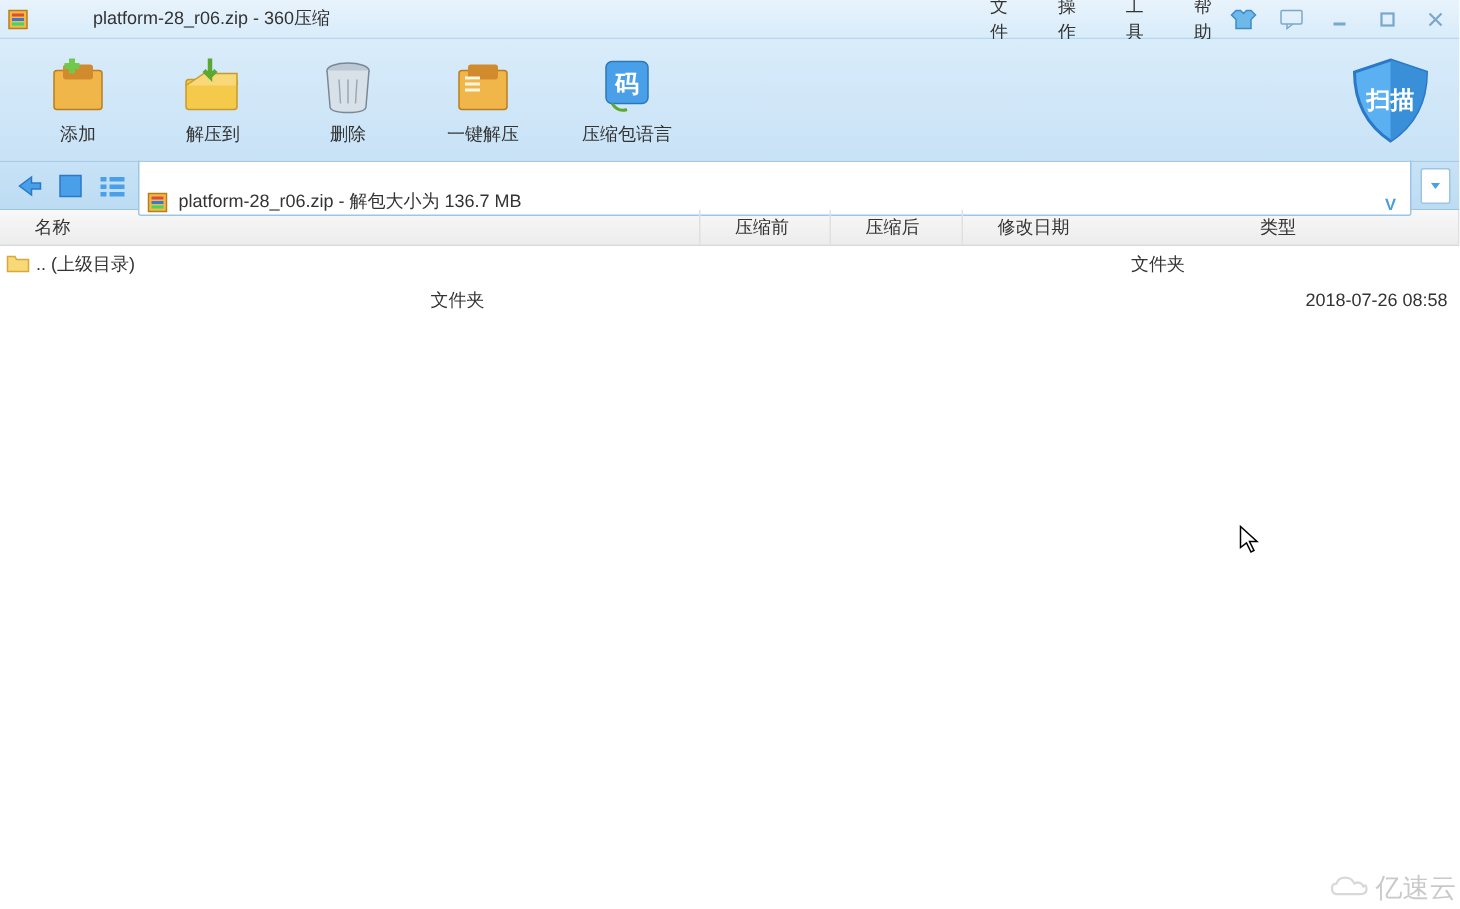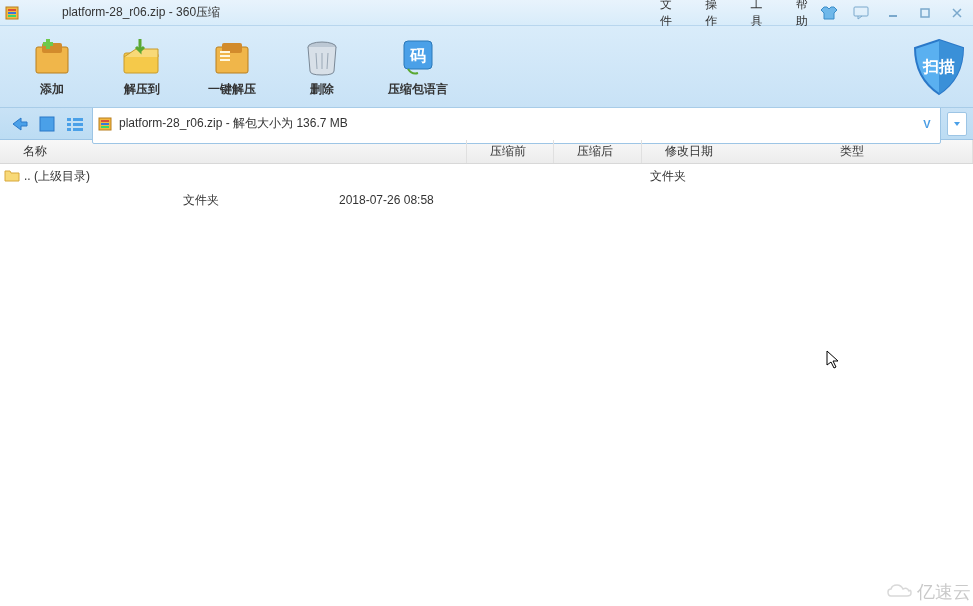--- a/index.html
+++ b/index.html
@@ -11,40 +11,40 @@
     .titlebar-menus { display: flex; gap: 24px; margin-left: 440px; font-size: 12px; color: #333; }
     .titlebar-menu { cursor: pointer; }
     .titlebar-right { display: flex; margin-left: auto; gap: 8px; align-items: center; }
     .win-btn { width: 24px; height: 18px; display: flex; align-items: center; justify-content: center; cursor: pointer; }
     .tshirt-icon { color: #4a9de4; }
 
     .toolbar { height: 82px; background: linear-gradient(to bottom, #d9ecfa, #c8e2f6); display: flex; align-items: center; padding: 0 20px; border-bottom: 1px solid #a8cce8; position: relative; }
     .tool-btn { display: flex; flex-direction: column; align-items: center; margin-right: 42px; cursor: pointer; }
     .tool-btn:first-child { margin-left: 8px; }
     .tool-icon { width: 48px; height: 44px; display: flex; align-items: center; justify-content: center; }
-    .tool-label { font-size: 12px; color: #333; margin-top: 2px; font-weight: bold; }
-    .scan-btn { position: absolute; right: 0; top: 10px; width: 68px; height: 62px; cursor: pointer; }
+    .tool-label { font-size: 12px; color: #333; margin-top: 2px; }
+    .scan-btn { position: absolute; right: 12px; top: 10px; width: 68px; height: 62px; cursor: pointer; }
 
     .addressbar { height: 32px; background: linear-gradient(to bottom, #c8e2f6, #bcdcf3); display: flex; align-items: center; padding: 0 6px 0 8px; border-bottom: 1px solid #9dc5e5; gap: 6px; }
     .nav-btn { width: 22px; height: 22px; display: flex; align-items: center; justify-content: center; cursor: pointer; }
-    .addr-input-wrap { flex: 1; height: 40px; background: #fff; border: 1px solid #9dc5e5; border-radius: 2px; display: flex; align-items: center; padding: 0 4px; }
+    .addr-input-wrap { flex: 1; height: 40px; background: #fff; border: 1px solid #9dc5e5; border-radius: 2px; display: flex; align-items: flex-end; padding: 0 4px; }
     .addr-icon { width: 16px; height: 16px; margin-right: 6px; }
     .addr-text { font-size: 12px; color: #333; flex: 1; }
     .addr-dd { width: 18px; display: flex; align-items: center; justify-content: center; cursor: pointer; color: #4a9de4; font-weight: bold; font-size: 11px; }
     .more-btn { width: 20px; height: 24px; background: #fff; border: 1px solid #9dc5e5; border-radius: 2px; display: flex; align-items: center; justify-content: center; cursor: pointer; }
 
     .columns { height: 24px; background: linear-gradient(to bottom, #f8f8f8, #ececec); display: flex; align-items: center; border-bottom: 1px solid #d8d8d8; font-size: 12px; color: #333; }
     .col { padding: 0 23px; height: 100%; display: flex; align-items: center; border-right: 1px solid #e0e0e0; }
     .col-name { width: 467px; }
     .col-before { width: 87px; }
     .col-after { width: 88px; }
     .col-type { width: 156px; }
     .col-date { flex: 1; border-right: none; }
 
-    .filelist { background: #fff; }
+    .filelist { background: #fff; text-align: right; }
     .file-row { height: 24px; display: flex; align-items: center; font-size: 12px; color: #333; cursor: pointer; }
     .cell { padding: 0 8px; }
     .cell-name { width: 467px; display: flex; align-items: center; gap: 4px; padding-left: 4px; }
     .cell-before { width: 87px; }
     .cell-after { width: 88px; }
     .cell-type { width: 156px; }
     .cell-date { flex: 1; }
     .folder-icon { width: 16px; height: 16px; }
 
     .watermark { position: absolute; right: 2px; bottom: 2px; opacity: 0.45; display: flex; align-items: center; gap: 4px; color: #888; font-size: 18px; }
@@ -118,40 +118,40 @@
           <rect x="6" y="18" width="34" height="20" fill="#f5c94a" stroke="#c89a2a" rx="2"></rect>
           <path d="M6 22 L18 14 L40 14 L40 22" fill="#f8d978" stroke="#c89a2a"></path>
           <path d="M22 4 L22 16 L18 12 M22 16 L26 12" stroke="#5aa832" stroke-width="3" fill="none"></path>
         </svg>
     </span>
     <span class="tool-label">解压到</span>
   </div>
   <div class="tool-btn">
     <span class="tool-icon">
       <svg width="48" height="44" viewBox="0 0 48 44">
+          <ellipse cx="24" cy="12" rx="14" ry="5" fill="#bcc8d4" stroke="#7a8896"></ellipse>
+          <path d="M10 12 L12 36 Q12 40 24 40 Q36 40 36 36 L38 12" fill="#d8e0e8" stroke="#7a8896"></path>
+          <line x1="18" y1="18" x2="19" y2="34" stroke="#9aa8b6"></line>
+          <line x1="24" y1="18" x2="24" y2="34" stroke="#9aa8b6"></line>
+          <line x1="30" y1="18" x2="29" y2="34" stroke="#9aa8b6"></line>
+        </svg>
+    </span>
+    <span class="tool-label">删除</span>
+  </div>
+  <div class="tool-btn">
+    <span class="tool-icon">
+      <svg width="48" height="44" viewBox="0 0 48 44">
           <rect x="8" y="12" width="32" height="26" fill="#f0b64a" stroke="#b87e1e" rx="2"></rect>
           <rect x="14" y="8" width="20" height="10" fill="#d28b2c" rx="2"></rect>
           <rect x="12" y="16" width="10" height="2" fill="#fff8e0"></rect>
           <rect x="12" y="20" width="10" height="2" fill="#fff8e0"></rect>
           <rect x="12" y="24" width="10" height="2" fill="#fff8e0"></rect>
         </svg>
     </span>
     <span class="tool-label">一键解压</span>
-  </div>
-  <div class="tool-btn">
-    <span class="tool-icon">
-      <svg width="48" height="44" viewBox="0 0 48 44">
-          <ellipse cx="24" cy="12" rx="14" ry="5" fill="#bcc8d4" stroke="#7a8896"></ellipse>
-          <path d="M10 12 L12 36 Q12 40 24 40 Q36 40 36 36 L38 12" fill="#d8e0e8" stroke="#7a8896"></path>
-          <line x1="18" y1="18" x2="19" y2="34" stroke="#9aa8b6"></line>
-          <line x1="24" y1="18" x2="24" y2="34" stroke="#9aa8b6"></line>
-          <line x1="30" y1="18" x2="29" y2="34" stroke="#9aa8b6"></line>
-        </svg>
-    </span>
-    <span class="tool-label">删除</span>
   </div>
   <div class="tool-btn" style="margin-right:0;">
     <span class="tool-icon">
       <svg width="48" height="44" viewBox="0 0 48 44">
           <rect x="10" y="6" width="28" height="28" fill="#4aa0e8" stroke="#2a78b8" rx="4"></rect>
           <text x="24" y="26" font-size="16" fill="#fff" text-anchor="middle" font-weight="bold">码</text>
           <path d="M14 34 Q18 40 24 38" stroke="#5aa832" stroke-width="2" fill="none"></path>
         </svg>
     </span>
     <span class="tool-label">压缩包语言</span>

